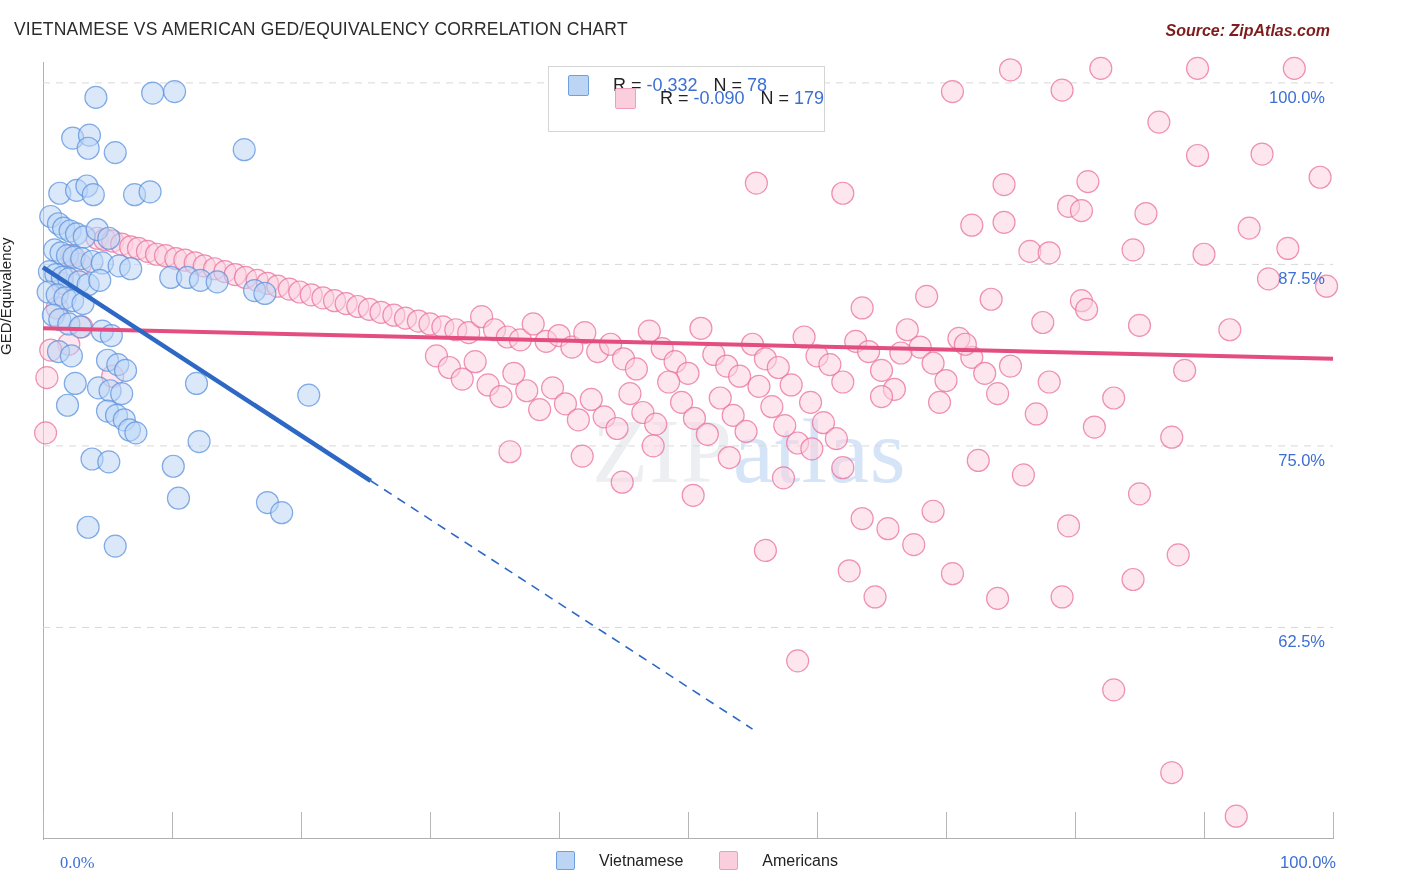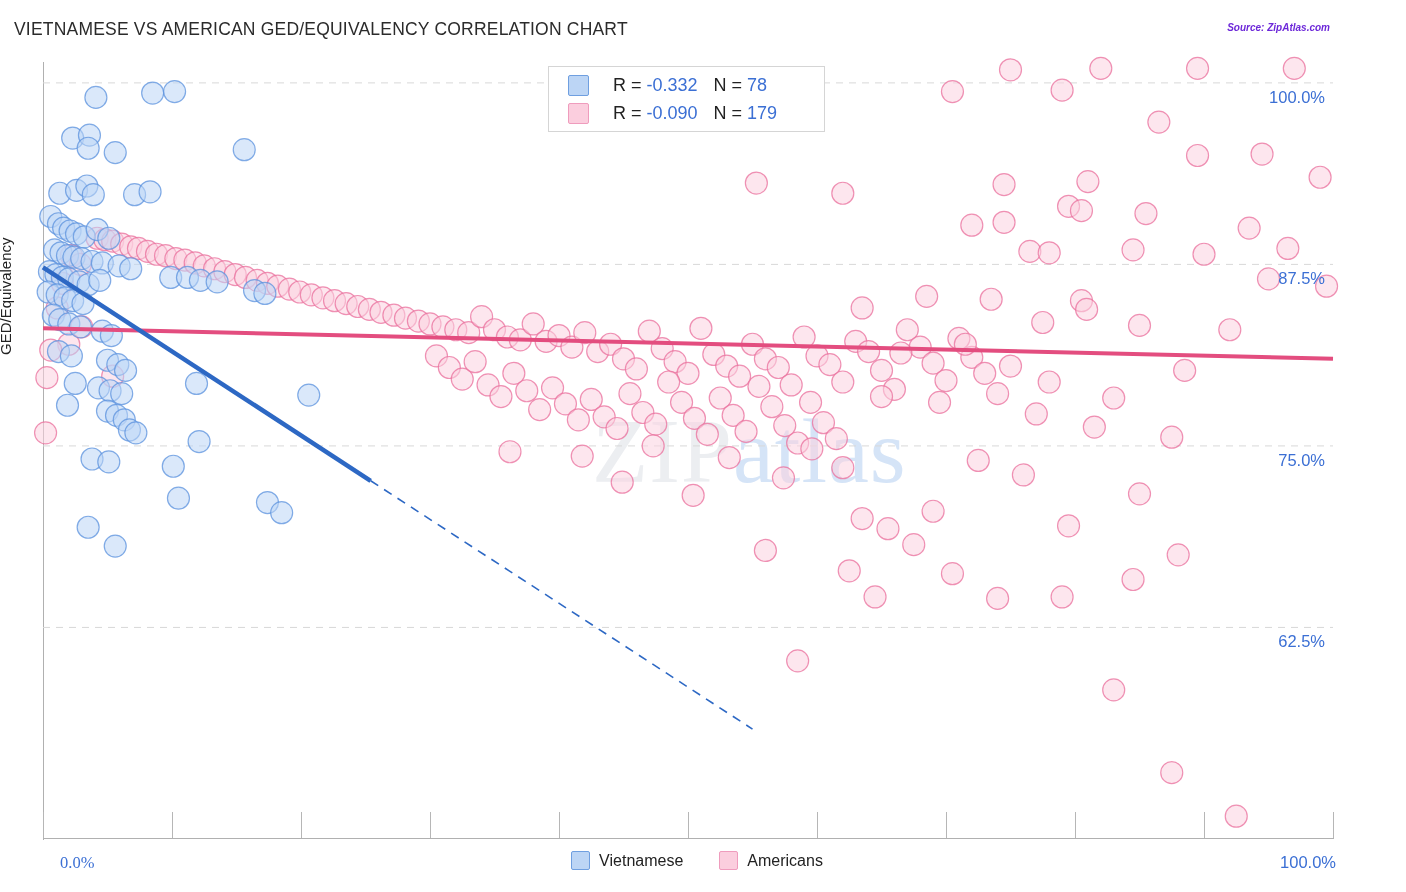--- a/index.html
+++ b/index.html
@@ -29,24 +29,24 @@
     font-size: 17.5px;
     letter-spacing: 0.2px;
     color: #2b2b2b;
     font-weight: 400;
     white-space: nowrap;
   }
   .source-note {
     position: absolute;
     right: 14px;
     top: 22px;
-    font-size: 10px;
+    font-size: 16px;
     font-style: italic;
     font-weight: bold;
-    color: #6d28d9;
+    color: #7f1d1d;
     white-space: nowrap;
   }
 
   
   #plot {
     position: absolute;
     left: 43px;
     top: 64px;
     width: 1290px;
     height: 774px;
@@ -136,21 +136,21 @@
   }
   .stats-row {
     position: absolute;
     left: 0;
     width: 100%;
     height: 30px;
     display: flex;
     align-items: center;
   }
   .stats-row.r1 { top: 3px; }
-  .stats-row.r2 { top: 31px; }
+  .stats-row.r2 { top: 16px; justify-content: flex-end; }
   .stats-swatch {
     width: 21px;
     height: 21px;
     margin-left: 19px;
     border-radius: 2px;
     box-sizing: border-box;
   }
   .sw-blue { background: #bcd5f5; border: 1px solid #6f9fe0; }
   .sw-pink { background: #fbcede; border: 1px solid #ef9cbd; }
   .stats-text {
@@ -169,21 +169,21 @@
     top: 851px;
     width: 1406px;
     display: flex;
     justify-content: center;
     align-items: center;
     gap: 14px;
   }
   .legend-item {
     display: flex;
     align-items: center;
-    gap: 9px;
+    gap: 24px;
     margin-right: 22px;
   }
   .legend-item:last-child { margin-right: 12px; }
   .legend-swatch {
     width: 19px;
     height: 19px;
     border-radius: 2px;
     box-sizing: border-box;
   }
   .legend-label {

